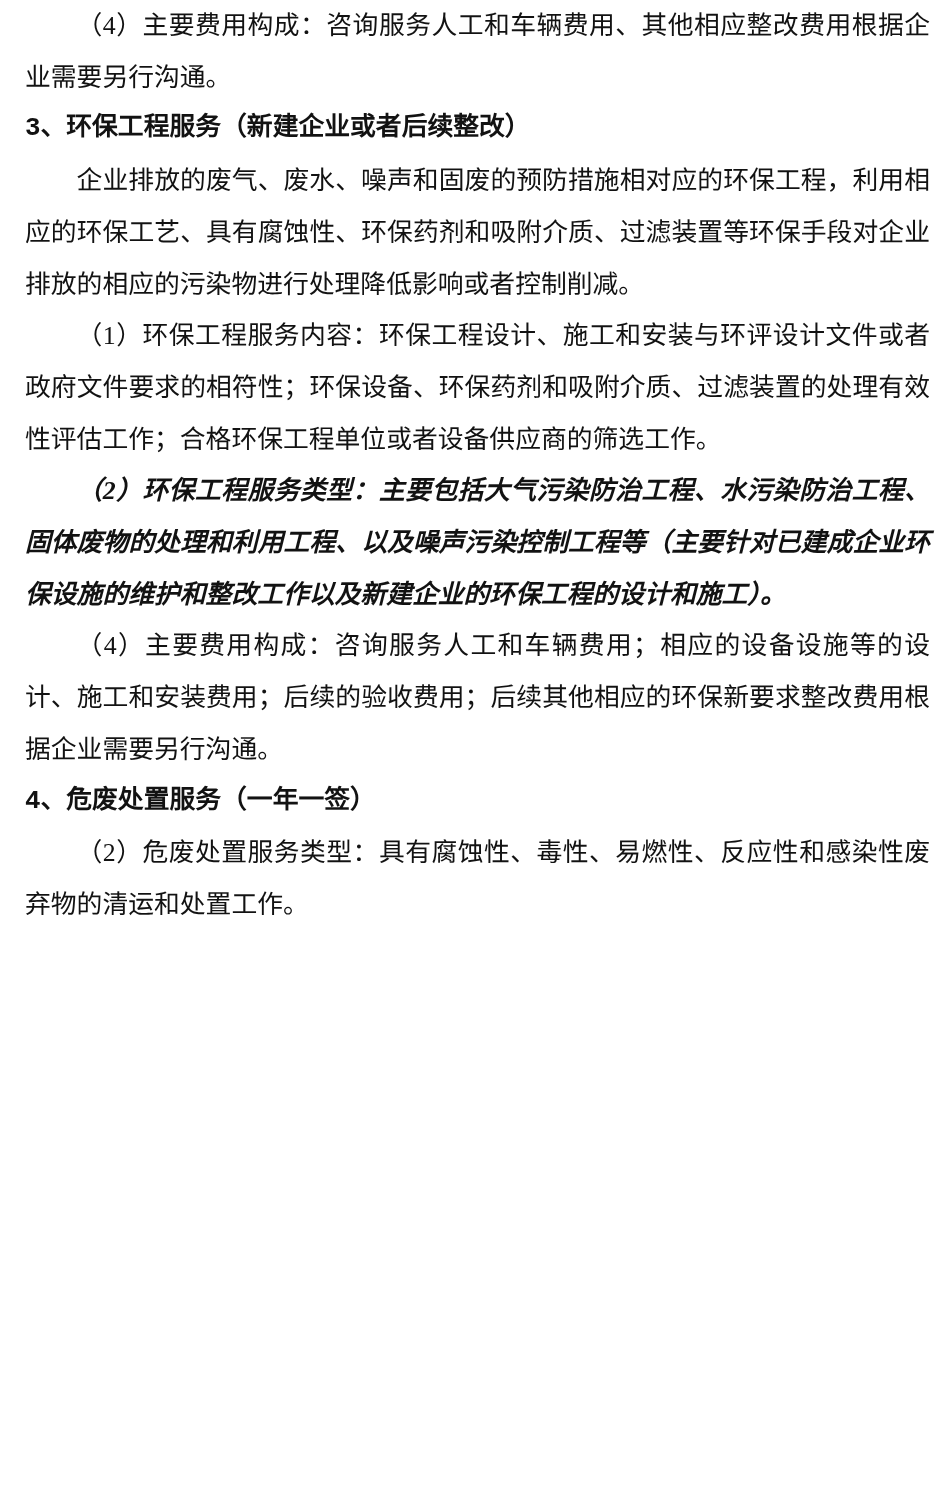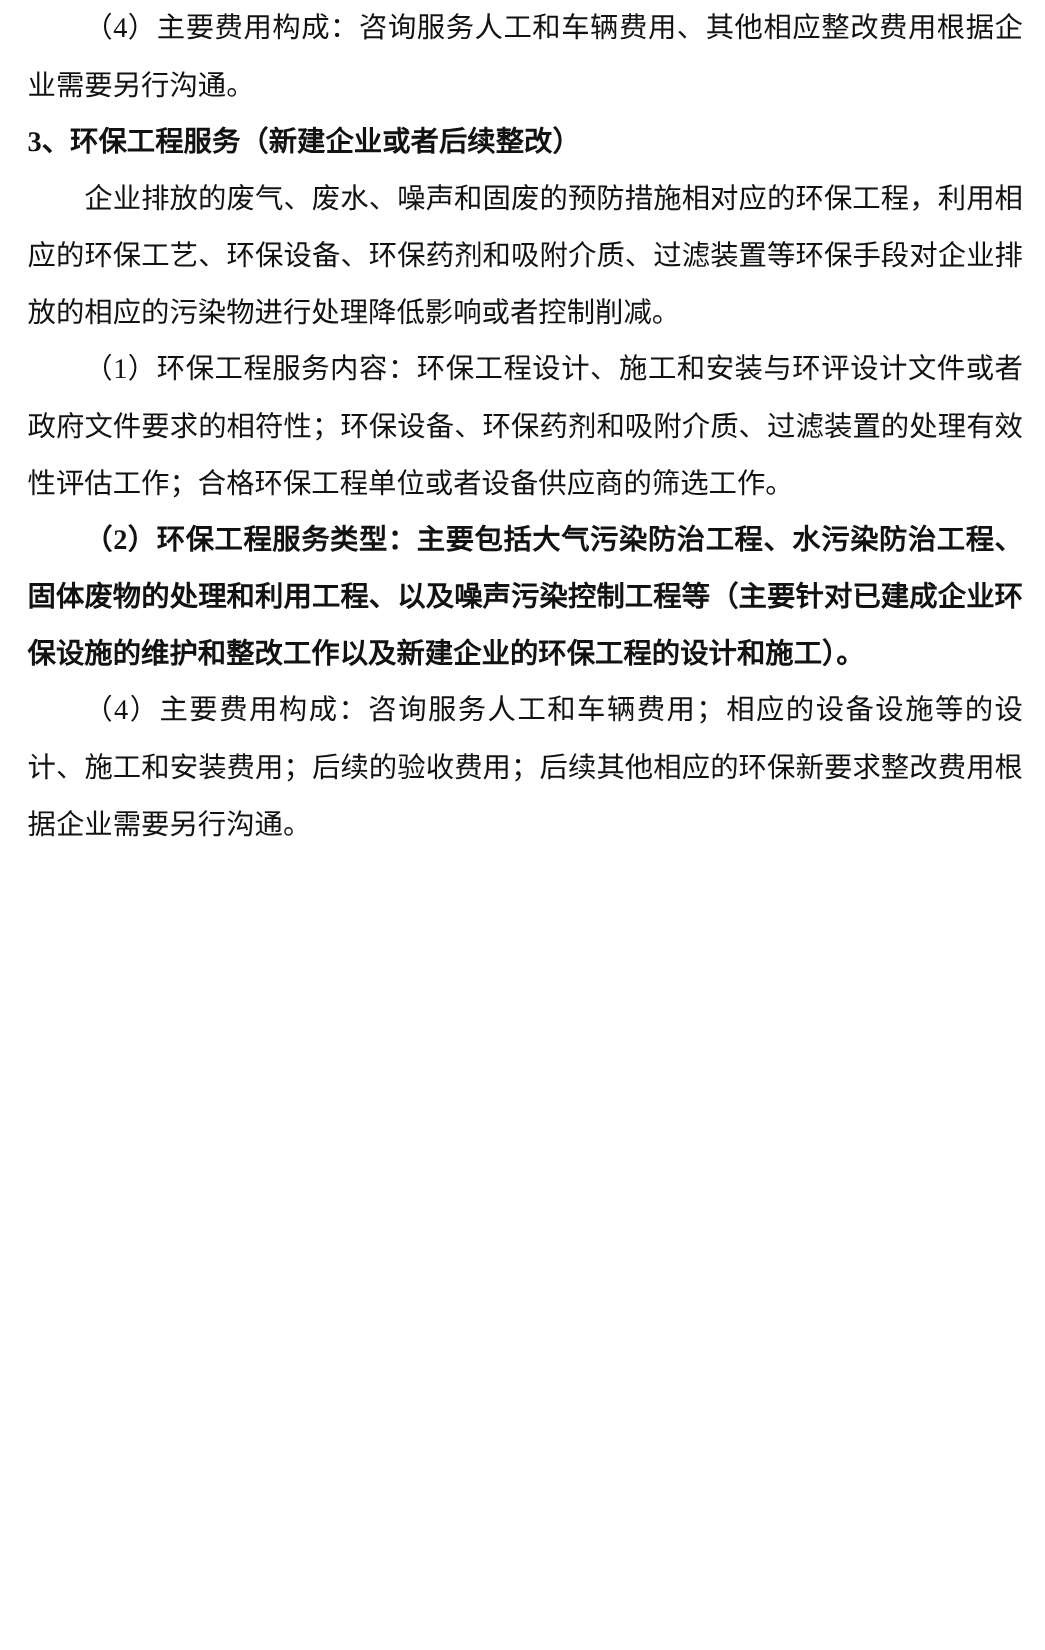--- a/index.html
+++ b/index.html
@@ -32,31 +32,35 @@
     word-break: normal;
     overflow-wrap: break-word;
   }
   .doc p.body {
     text-indent: 2em;
     font-weight: 400;
   }
   .doc p.body-bold {
     text-indent: 2em;
     font-weight: 700;
+    font-style: italic;
   }
   .doc p.heading {
     text-indent: 0;
     font-weight: 700;
+    font-family: Liberation Mono, monospace;
   }
 </style>
 </head>
 <body>
 
 <div class="page">
   <div class="doc" id="doc">
       <p class="body">（4）主要费用构成：咨询服务人工和车辆费用、其他相应整改费用根据企业需要另行沟通。</p>
       <p class="heading">3、环保工程服务（新建企业或者后续整改）</p>
-      <p class="body">企业排放的废气、废水、噪声和固废的预防措施相对应的环保工程，利用相应的环保工艺、环保设备、环保药剂和吸附介质、过滤装置等环保手段对企业排放的相应的污染物进行处理降低影响或者控制削减。</p>
+      <p class="body">企业排放的废气、废水、噪声和固废的预防措施相对应的环保工程，利用相应的环保工艺、具有腐蚀性、环保药剂和吸附介质、过滤装置等环保手段对企业排放的相应的污染物进行处理降低影响或者控制削减。</p>
       <p class="body">（1）环保工程服务内容：环保工程设计、施工和安装与环评设计文件或者政府文件要求的相符性；环保设备、环保药剂和吸附介质、过滤装置的处理有效性评估工作；合格环保工程单位或者设备供应商的筛选工作。</p>
       <p class="body-bold">（2）环保工程服务类型：主要包括大气污染防治工程、水污染防治工程、固体废物的处理和利用工程、以及噪声污染控制工程等（主要针对已建成企业环保设施的维护和整改工作以及新建企业的环保工程的设计和施工）。</p>
       <p class="body">（4）主要费用构成：咨询服务人工和车辆费用；相应的设备设施等的设计、施工和安装费用；后续的验收费用；后续其他相应的环保新要求整改费用根据企业需要另行沟通。</p>
+      <p class="heading">4、危废处置服务（一年一签）</p>
+      <p class="body">（2）危废处置服务类型：具有腐蚀性、毒性、易燃性、反应性和感染性废弃物的清运和处置工作。</p>
     </div>
 </div>
 
 </body></html>

